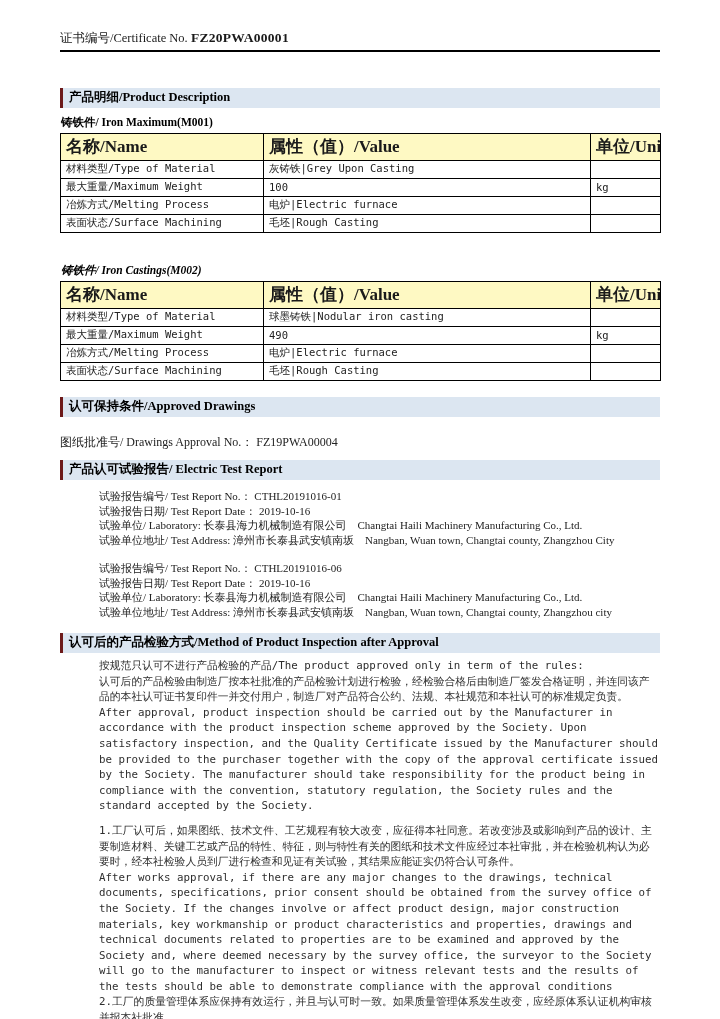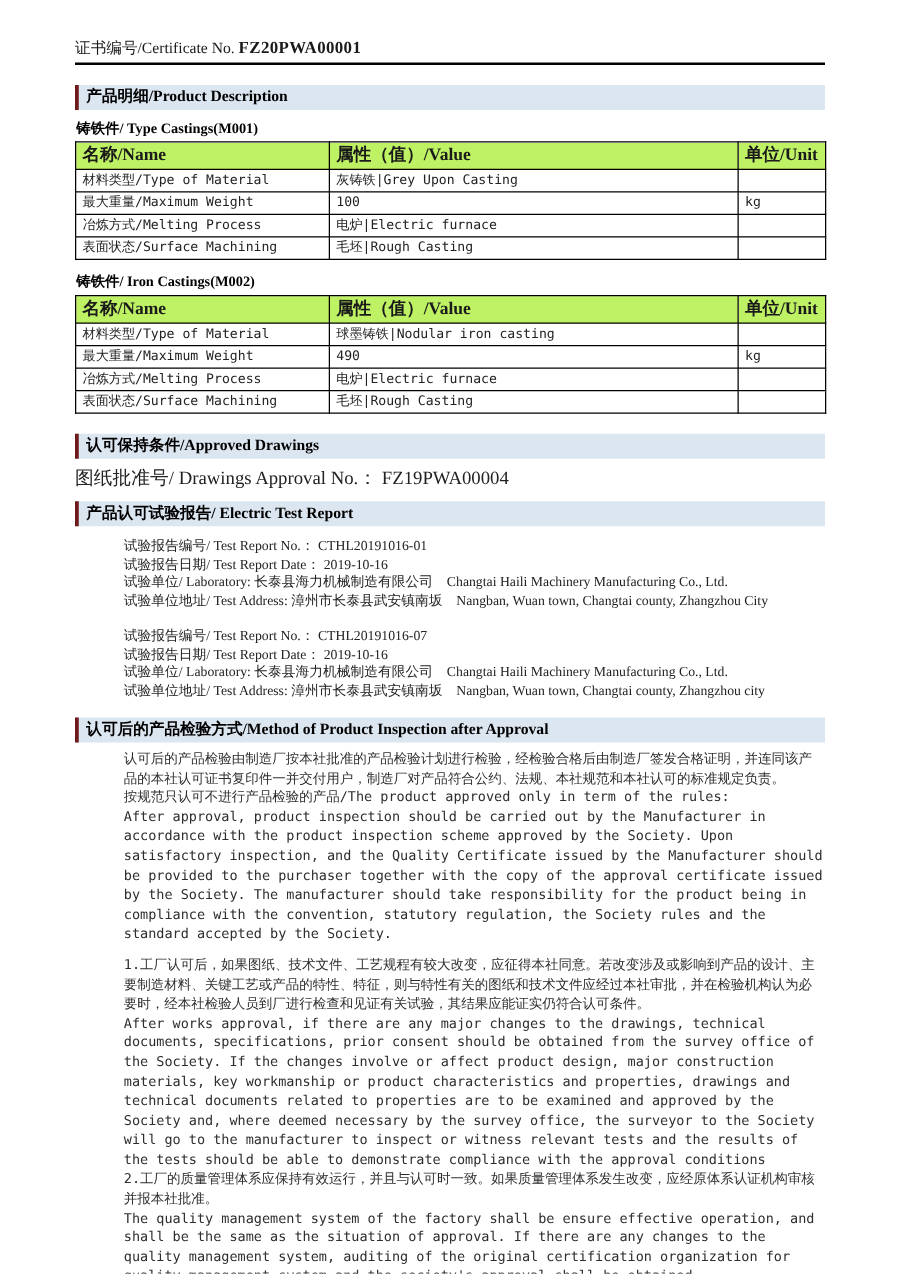--- a/index.html
+++ b/index.html
@@ -22,21 +22,21 @@
   
   .section-header {
     background: #dce6f1;
     border-left: 3px solid #6d1a1a;
     font-weight: bold;
     font-size: 12.5px;
     padding: 2px 6px 3px 6px;
     line-height: 15px;
     color: #000;
   }
-  .mt-28 { margin-top: 16px; }
+  .mt-28 { margin-top: 36px; }
   .mt-16 { margin-top: 16px; }
   .mt-10 { margin-top: 10px; }
 
   
   .table-caption {
     font-weight: bold;
     font-size: 11.5px;
     margin: 7px 0 3px 1px;
     color: #000;
   }
@@ -47,39 +47,39 @@
   }
   table.spec th, table.spec td {
     border: 1px solid #000;
     padding: 1px 5px 2px 5px;
     height: 16px;
     text-align: left;
     overflow: hidden;
     white-space: nowrap;
   }
   table.spec th {
-    background: #bef264;
+    background: #fef9c3;
     font-family: "Liberation Serif", serif;
-    font-size: 14px;
+    font-size: 17px;
     font-weight: bold;
   }
   table.spec td {
     font-family: "DejaVu Sans Mono", monospace;
     font-size: 10.5px;
     color: #222;
   }
   .col-name { width: 203px; }
   .col-value { width: 327px; }
   .col-unit { width: 70px; }
 
   
   .indent { margin-left: 39px; }
   .drawings-line {
-    font-size: 15px;
-    margin: 6px 0 9px 0;
+    font-size: 12px;
+    margin: 17px 0 9px 0;
     color: #222;
   }
   .report-block { margin-top: 9px; margin-bottom: 14px; }
   .report-line {
     font-size: 11px;
     line-height: 14.5px;
     color: #222;
   }
 
   
@@ -100,21 +100,21 @@
 
   <div class="cert-line">
     <span class="cert-label">证书编号/Certificate No.</span>
     <span> </span>
     <span class="cert-no">FZ20PWA00001</span>
   </div>
   <hr class="top-rule">
 
   <div class="section-header mt-28">产品明细/Product Description</div>
 
-  <div class="table-caption">铸铁件/ Type Castings(M001)</div>
+  <div class="table-caption">铸铁件/ Iron Maximum(M001)</div>
   <table class="spec">
     <colgroup>
         <col class="col-name">
         <col class="col-value">
         <col class="col-unit">
       </colgroup>
     <thead>
       <tr>
         <th>名称/Name</th>
         <th>属性（值）/Value</th>
@@ -138,21 +138,21 @@
         <td></td>
       </tr>
       <tr>
         <td>表面状态/Surface Machining</td>
         <td>毛坯|Rough Casting</td>
         <td></td>
       </tr>
     </tbody>
   </table>
 
-  <div class="table-caption" style="margin-top:10px;">铸铁件/ Iron Castings(M002)</div>
+  <div class="table-caption" style="margin-top:30px;font-style:italic;">铸铁件/ Iron Castings(M002)</div>
   <table class="spec">
     <colgroup>
         <col class="col-name">
         <col class="col-value">
         <col class="col-unit">
       </colgroup>
     <thead>
       <tr>
         <th>名称/Name</th>
         <th>属性（值）/Value</th>
@@ -189,30 +189,30 @@
   <div class="section-header">产品认可试验报告/ Electric Test Report</div>
 
   <div class="indent report-block">
     <div class="report-line">试验报告编号/ Test Report No.： CTHL20191016-01</div>
     <div class="report-line">试验报告日期/ Test Report Date： 2019-10-16</div>
     <div class="report-line">试验单位/ Laboratory: 长泰县海力机械制造有限公司　Changtai Haili Machinery Manufacturing Co., Ltd.</div>
     <div class="report-line">试验单位地址/ Test Address: 漳州市长泰县武安镇南坂　Nangban, Wuan town, Changtai county, Zhangzhou City</div>
   </div>
 
   <div class="indent report-block">
-    <div class="report-line">试验报告编号/ Test Report No.： CTHL20191016-07</div>
+    <div class="report-line">试验报告编号/ Test Report No.： CTHL20191016-06</div>
     <div class="report-line">试验报告日期/ Test Report Date： 2019-10-16</div>
     <div class="report-line">试验单位/ Laboratory: 长泰县海力机械制造有限公司　Changtai Haili Machinery Manufacturing Co., Ltd.</div>
     <div class="report-line">试验单位地址/ Test Address: 漳州市长泰县武安镇南坂　Nangban, Wuan town, Changtai county, Zhangzhou city</div>
   </div>
 
   <div class="section-header mt-10">认可后的产品检验方式/Method of Product Inspection after Approval</div>
   <div class="indent body-text">
+    <div class="para">按规范只认可不进行产品检验的产品/The product approved only in term of the rules:</div>
     <div class="para">认可后的产品检验由制造厂按本社批准的产品检验计划进行检验，经检验合格后由制造厂签发合格证明，并连同该产品的本社认可证书复印件一并交付用户，制造厂对产品符合公约、法规、本社规范和本社认可的标准规定负责。</div>
-    <div class="para">按规范只认可不进行产品检验的产品/The product approved only in term of the rules:</div>
     <div class="para">After approval, product inspection should be carried out by the Manufacturer in accordance with the product inspection scheme approved by the Society. Upon satisfactory inspection, and the Quality Certificate issued by the Manufacturer should be provided to the purchaser together with the copy of the approval certificate issued by the Society. The manufacturer should take responsibility for the product being in compliance with the convention, statutory regulation, the Society rules and the standard accepted by the Society.</div>
   </div>
 
   <div class="indent body-text">
     <div class="para">1.工厂认可后，如果图纸、技术文件、工艺规程有较大改变，应征得本社同意。若改变涉及或影响到产品的设计、主要制造材料、关键工艺或产品的特性、特征，则与特性有关的图纸和技术文件应经过本社审批，并在检验机构认为必要时，经本社检验人员到厂进行检查和见证有关试验，其结果应能证实仍符合认可条件。</div>
     <div class="para">After works approval, if there are any major changes to the drawings, technical documents, specifications, prior consent should be obtained from the survey office of the Society. If the changes involve or affect product design, major construction materials, key workmanship or product characteristics and properties, drawings and technical documents related to properties are to be examined and approved by the Society and, where deemed necessary by the survey office, the surveyor to the Society will go to the manufacturer to inspect or witness relevant tests and the results of the tests should be able to demonstrate compliance with the approval conditions</div>
     <div class="para">2.工厂的质量管理体系应保持有效运行，并且与认可时一致。如果质量管理体系发生改变，应经原体系认证机构审核并报本社批准。</div>
     <div class="para">The quality management system of the factory shall be ensure effective operation, and shall be the same as the situation of approval. If there are any changes to the quality management system, auditing of the original certification organization for quality management system and the society's approval shall be obtained.</div>
 
   </div>

